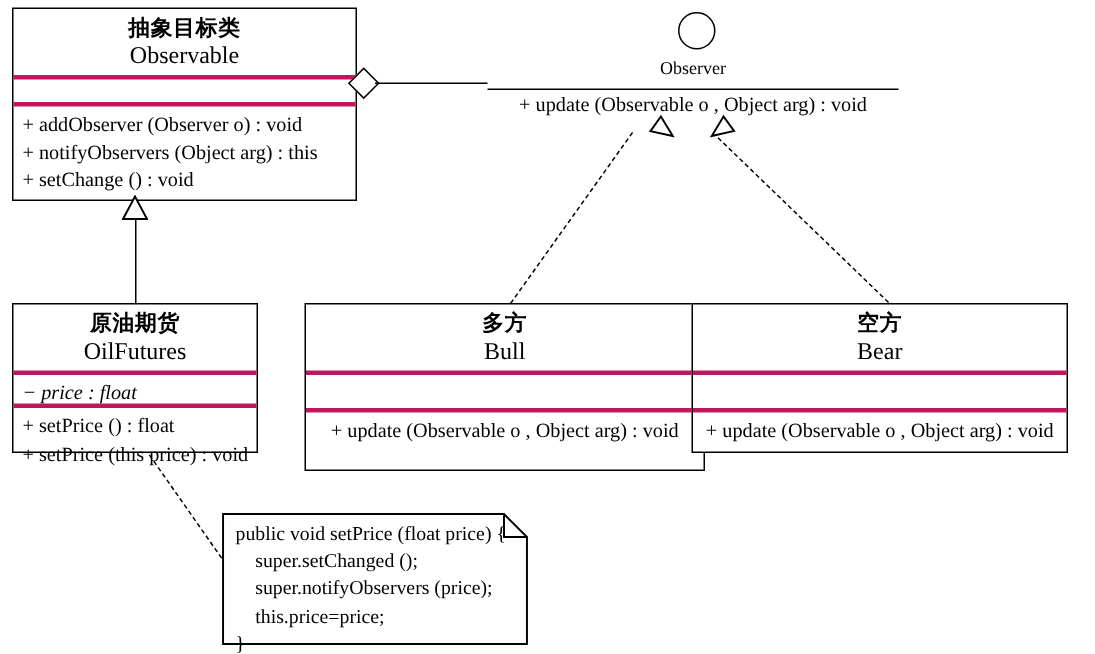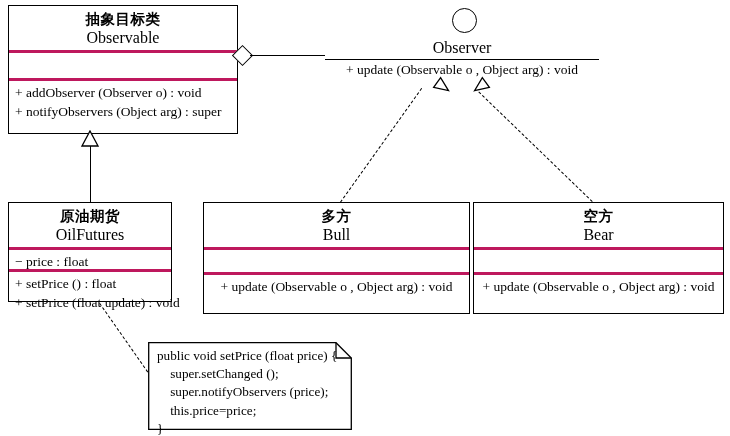--- a/index.html
+++ b/index.html
@@ -73,21 +73,21 @@
     border-radius: 50%;
     background: #fff;
     box-sizing: border-box;
   }
   #observer-name {
     position: absolute;
     left: 0;
     top: 33px;
     width: 274px;
     text-align: center;
-    font-size: 16px;
+    font-size: 12px;
     line-height: 1.2;
   }
   #observer-rule {
     position: absolute;
     left: 0;
     top: 54px;
     width: 274px;
     height: 0;
     border-top: 1.3px solid #000;
   }
@@ -176,57 +176,58 @@
 <div id="canvas">
 
   <div class="uml-class" id="cls-observable" style="left:8px; top:5px; width:230px; height:129px;">
     <div class="uml-compartment uml-name-compartment" style="height:44px;">
       <span class="cls-cn">抽象目标类</span>
       <span class="cls-en">Observable</span>
     </div>
     <div class="uml-compartment" style="height:28px;"></div>
     <div class="uml-compartment" style="flex:1;">
       <span class="member">+ addObserver (Observer o) : void</span>
-      <span class="member">+ notifyObservers (Object arg) : super</span>
+      <span class="member">+ notifyObservers (Object arg) : this</span>
+      <span class="member">+ setChange () : void</span>
     </div>
   </div>
 
   <div id="observer-iface">
     <div id="observer-circle"></div>
     <div id="observer-name">Observer</div>
     <div id="observer-rule"></div>
     <div id="observer-method">+ update (Observable o , Object arg) : void</div>
   </div>
 
   <div class="uml-class" id="cls-oilfutures" style="left:8px; top:202px; width:164px; height:100px;">
     <div class="uml-compartment uml-name-compartment" style="height:44px;font-family:Liberation Serif, serif;">
       <span class="cls-cn">原油期货</span>
       <span class="cls-en">OilFutures</span>
     </div>
-    <div class="uml-compartment" style="height:22px;">
+    <div class="uml-compartment" style="height:22px;font-style:italic;">
       <span class="member">− price : float</span>
     </div>
     <div class="uml-compartment" style="flex:1;">
       <span class="member">+ setPrice () : float</span>
-      <span class="member">+ setPrice (float update) : void</span>
+      <span class="member">+ setPrice (this price) : void</span>
     </div>
   </div>
 
   <div class="uml-class" id="cls-bull" style="left:203px; top:202px; width:267px; height:112px;">
     <div class="uml-compartment uml-name-compartment" style="height:44px;">
       <span class="cls-cn">多方</span>
       <span class="cls-en">Bull</span>
     </div>
     <div class="uml-compartment" style="height:25px;"></div>
     <div class="uml-compartment" style="flex:1; text-align:center;">
       <span class="member" style="text-align:center;">+ update (Observable o , Object arg) : void</span>
     </div>
   </div>
 
-  <div class="uml-class" id="cls-bear" style="left:473px; top:202px; width:251px; height:112px;">
+  <div class="uml-class" id="cls-bear" style="left:461px; top:202px; width:251px; height:100px;">
     <div class="uml-compartment uml-name-compartment" style="height:44px;">
       <span class="cls-cn">空方</span>
       <span class="cls-en">Bear</span>
     </div>
     <div class="uml-compartment" style="height:25px;"></div>
     <div class="uml-compartment" style="flex:1; text-align:center;">
       <span class="member" style="text-align:center;">+ update (Observable o , Object arg) : void</span>
     </div>
   </div>
 

